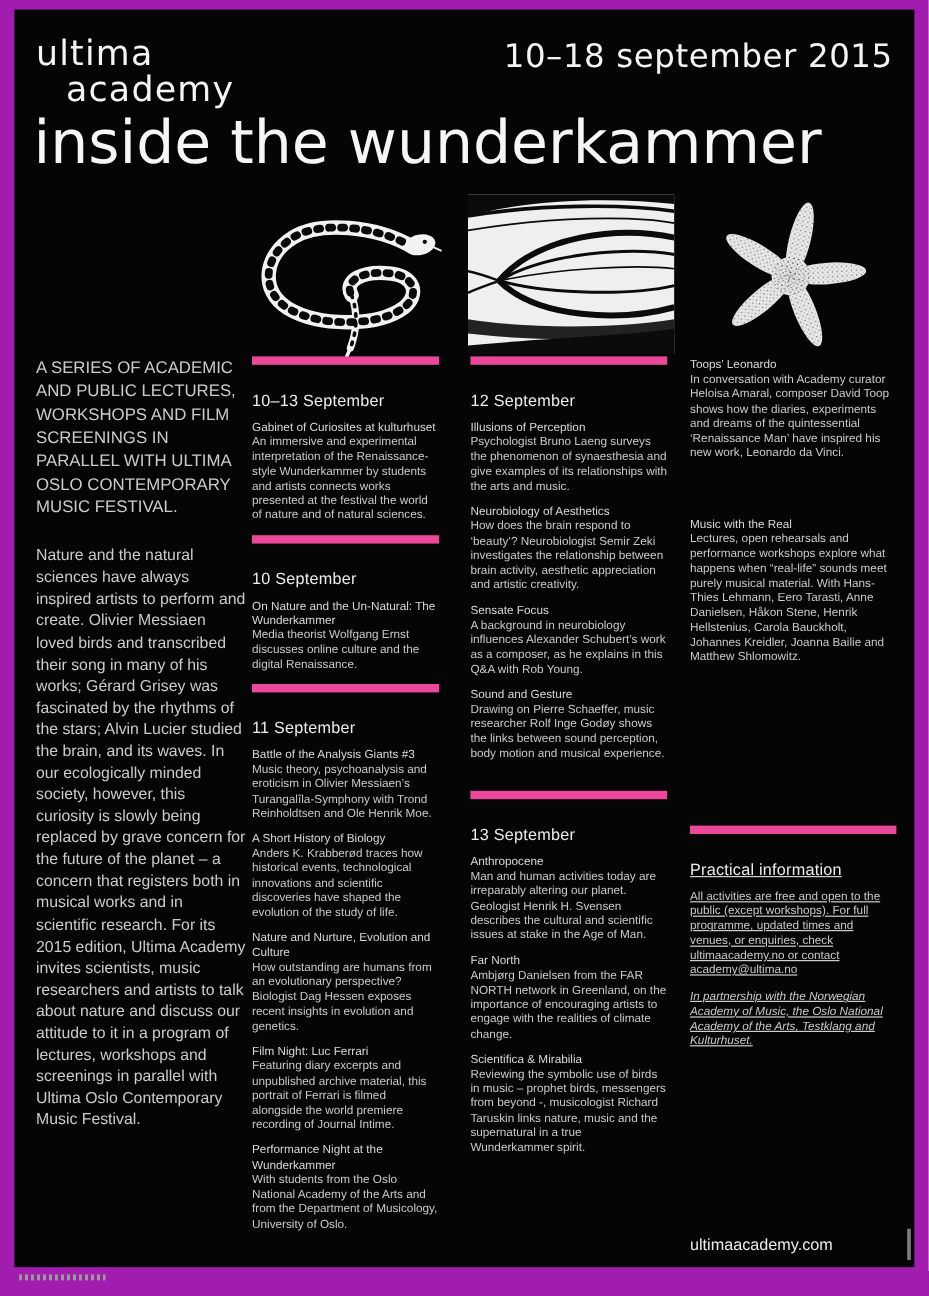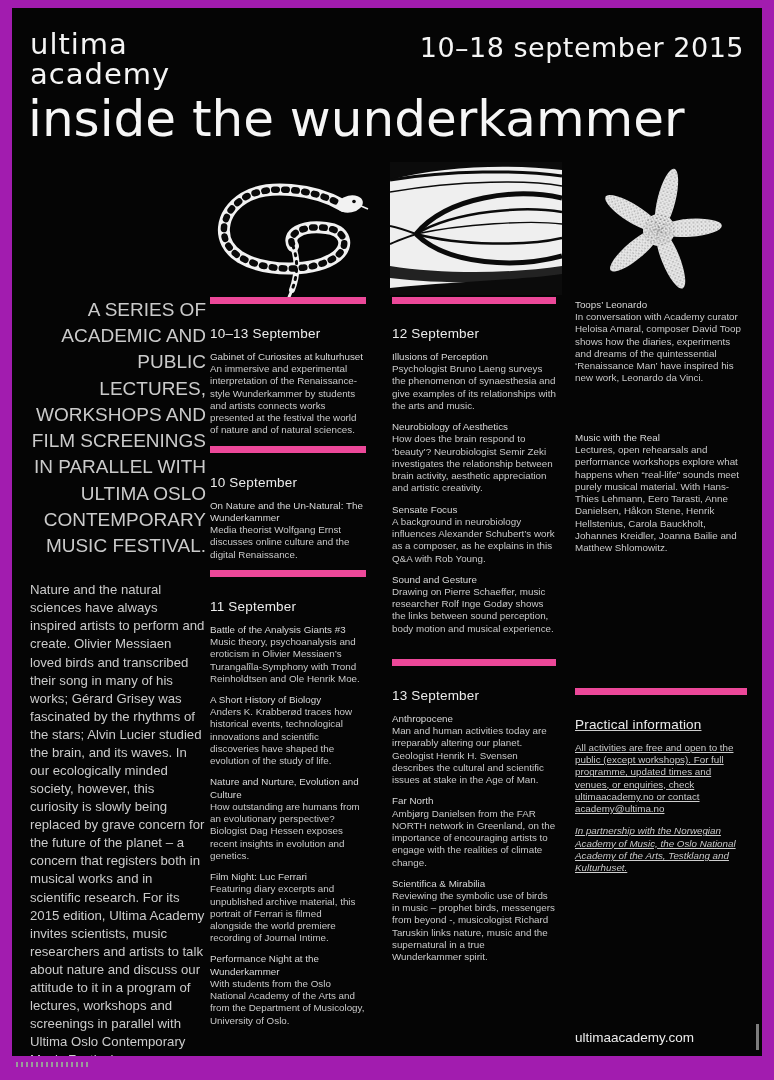--- a/index.html
+++ b/index.html
@@ -3,39 +3,39 @@
 <meta charset="utf-8">
 <style>
   * { margin:0; padding:0; box-sizing:border-box; }
   html,body { width:774px; height:1080px; background:#ffffff; font-family:"Liberation Sans", sans-serif; }
   .page { position:relative; width:774px; height:1080px; background:#a21caf; overflow:hidden; }
   .poster { position:absolute; left:12px; top:8px; width:750px; height:1048px; background:#050505; color:#cfcfcf; overflow:hidden; }
 
   
   .logo { position:absolute; left:18px; top:22px; color:#f4f4f4; font-family:"DejaVu Sans", sans-serif; letter-spacing:1px; line-height:1.02; }
   .logo-l1 { font-size:29px; }
-  .logo-l2 { font-size:29px; }
+  .logo-l2 { font-size:29px; margin-left:25px; }
   .date { position:absolute; right:18px; top:24px; font-size:27px; color:#f4f4f4; font-family:"DejaVu Sans", sans-serif; letter-spacing:0.5px; }
   .title { position:absolute; left:16px; top:82px; font-size:50px; font-weight:normal; color:#f6f6f6; font-family:"DejaVu Sans", sans-serif; white-space:nowrap; letter-spacing:0; }
 
   
   .img { position:absolute; }
   .img svg { display:block; width:100%; height:100%; }
   .img-snake { left:198px; top:160px; width:160px; height:132px; }
   .img-swirl { left:378px; top:154px; width:172px; height:133px; }
   .img-star  { left:581px; top:158px; width:132px; height:130px; }
 
   
   .col { position:absolute; top:289px; }
   .col1 { left:18px;  width:176px; }
   .col2 { left:198px; width:156px; }
   .col3 { left:380px; width:164px; }
   .col4 { left:563px; width:172px; height:759px; }
 
-  .caps { font-size:19px; line-height:1.38; color:#cbcbcb; margin-bottom:22px;text-align:right; }
+  .caps { font-size:14px; line-height:1.38; color:#cbcbcb; margin-bottom:22px; }
   .intro-body { font-size:13.2px; line-height:1.37; color:#cbcbcb; }
 
   .sec { margin-bottom:5px; }
   .col3 .sec + .sec { margin-top:24px; }
   .sec-h { border-top:7px solid #ec4899; padding-top:22px; margin-bottom:10px;
            font-size:13.5px; font-weight:normal; color:#ececec; letter-spacing:0.2px; }
   .ev { margin-bottom:9px; font-size:9.8px; line-height:1.25; color:#c9c9c9; }
   .ev-t { color:#d8d8d8; }
   .pp { margin-bottom:10px; }
   .italic { font-style:italic; }

